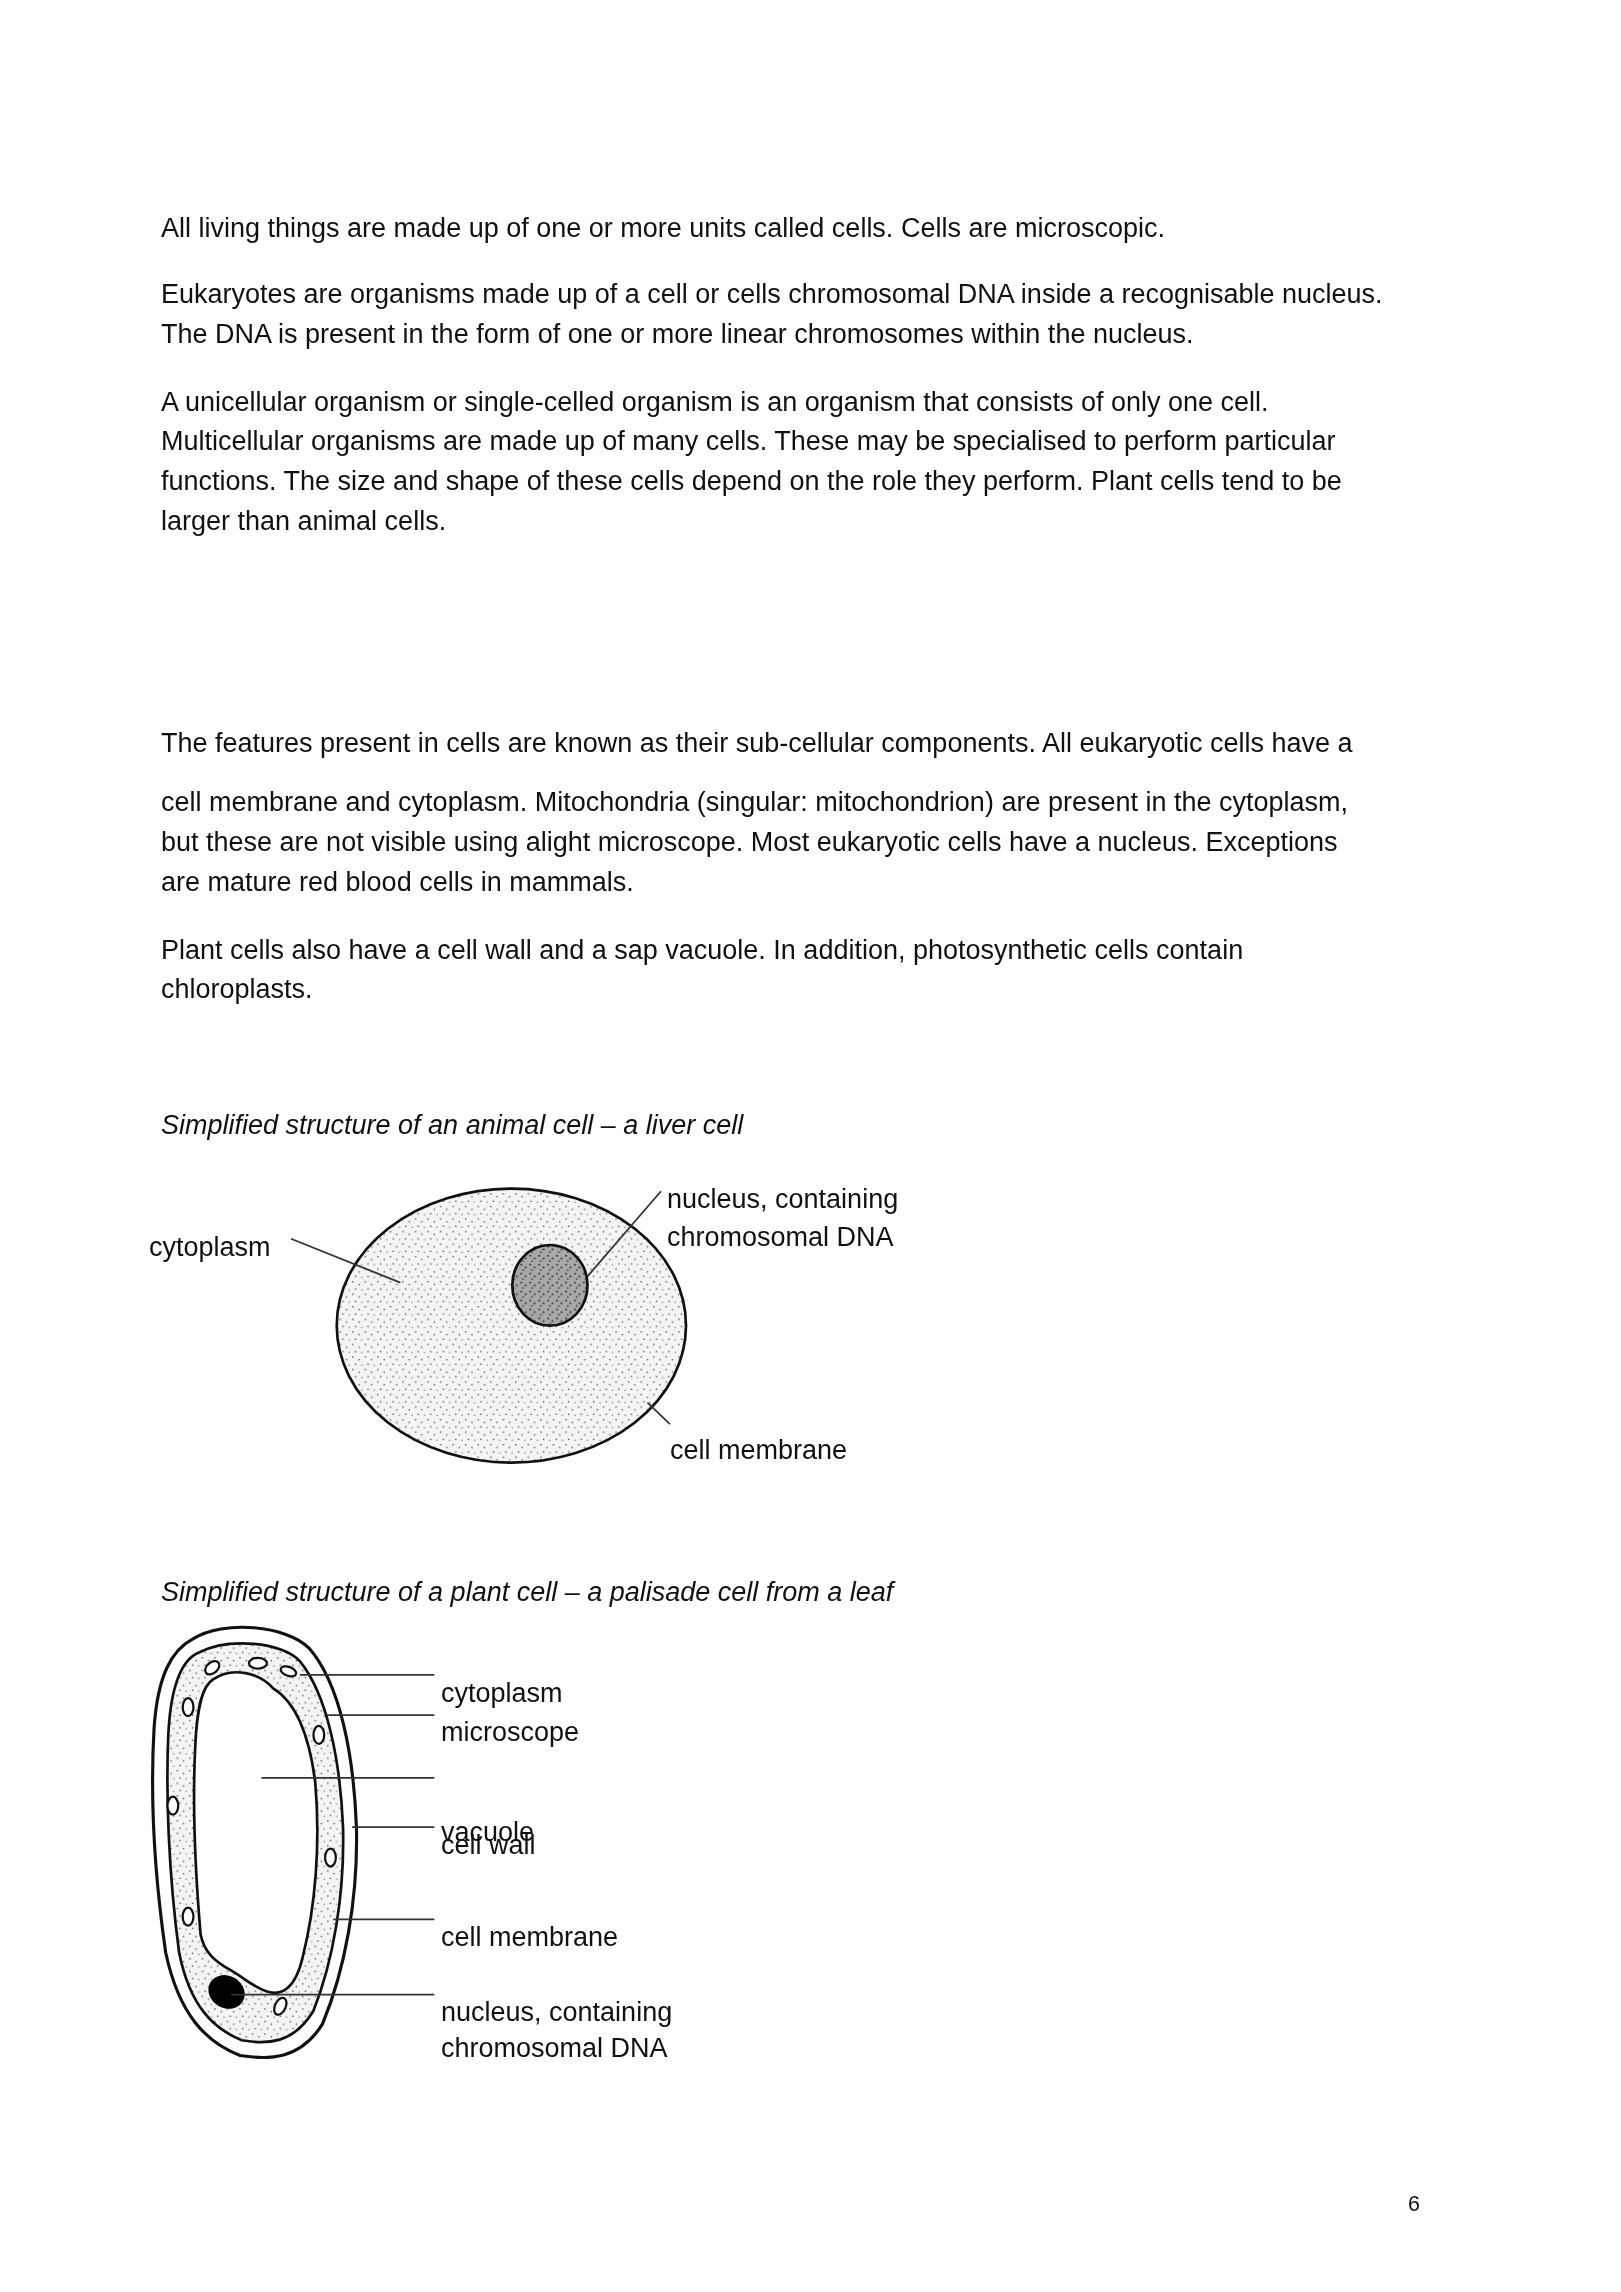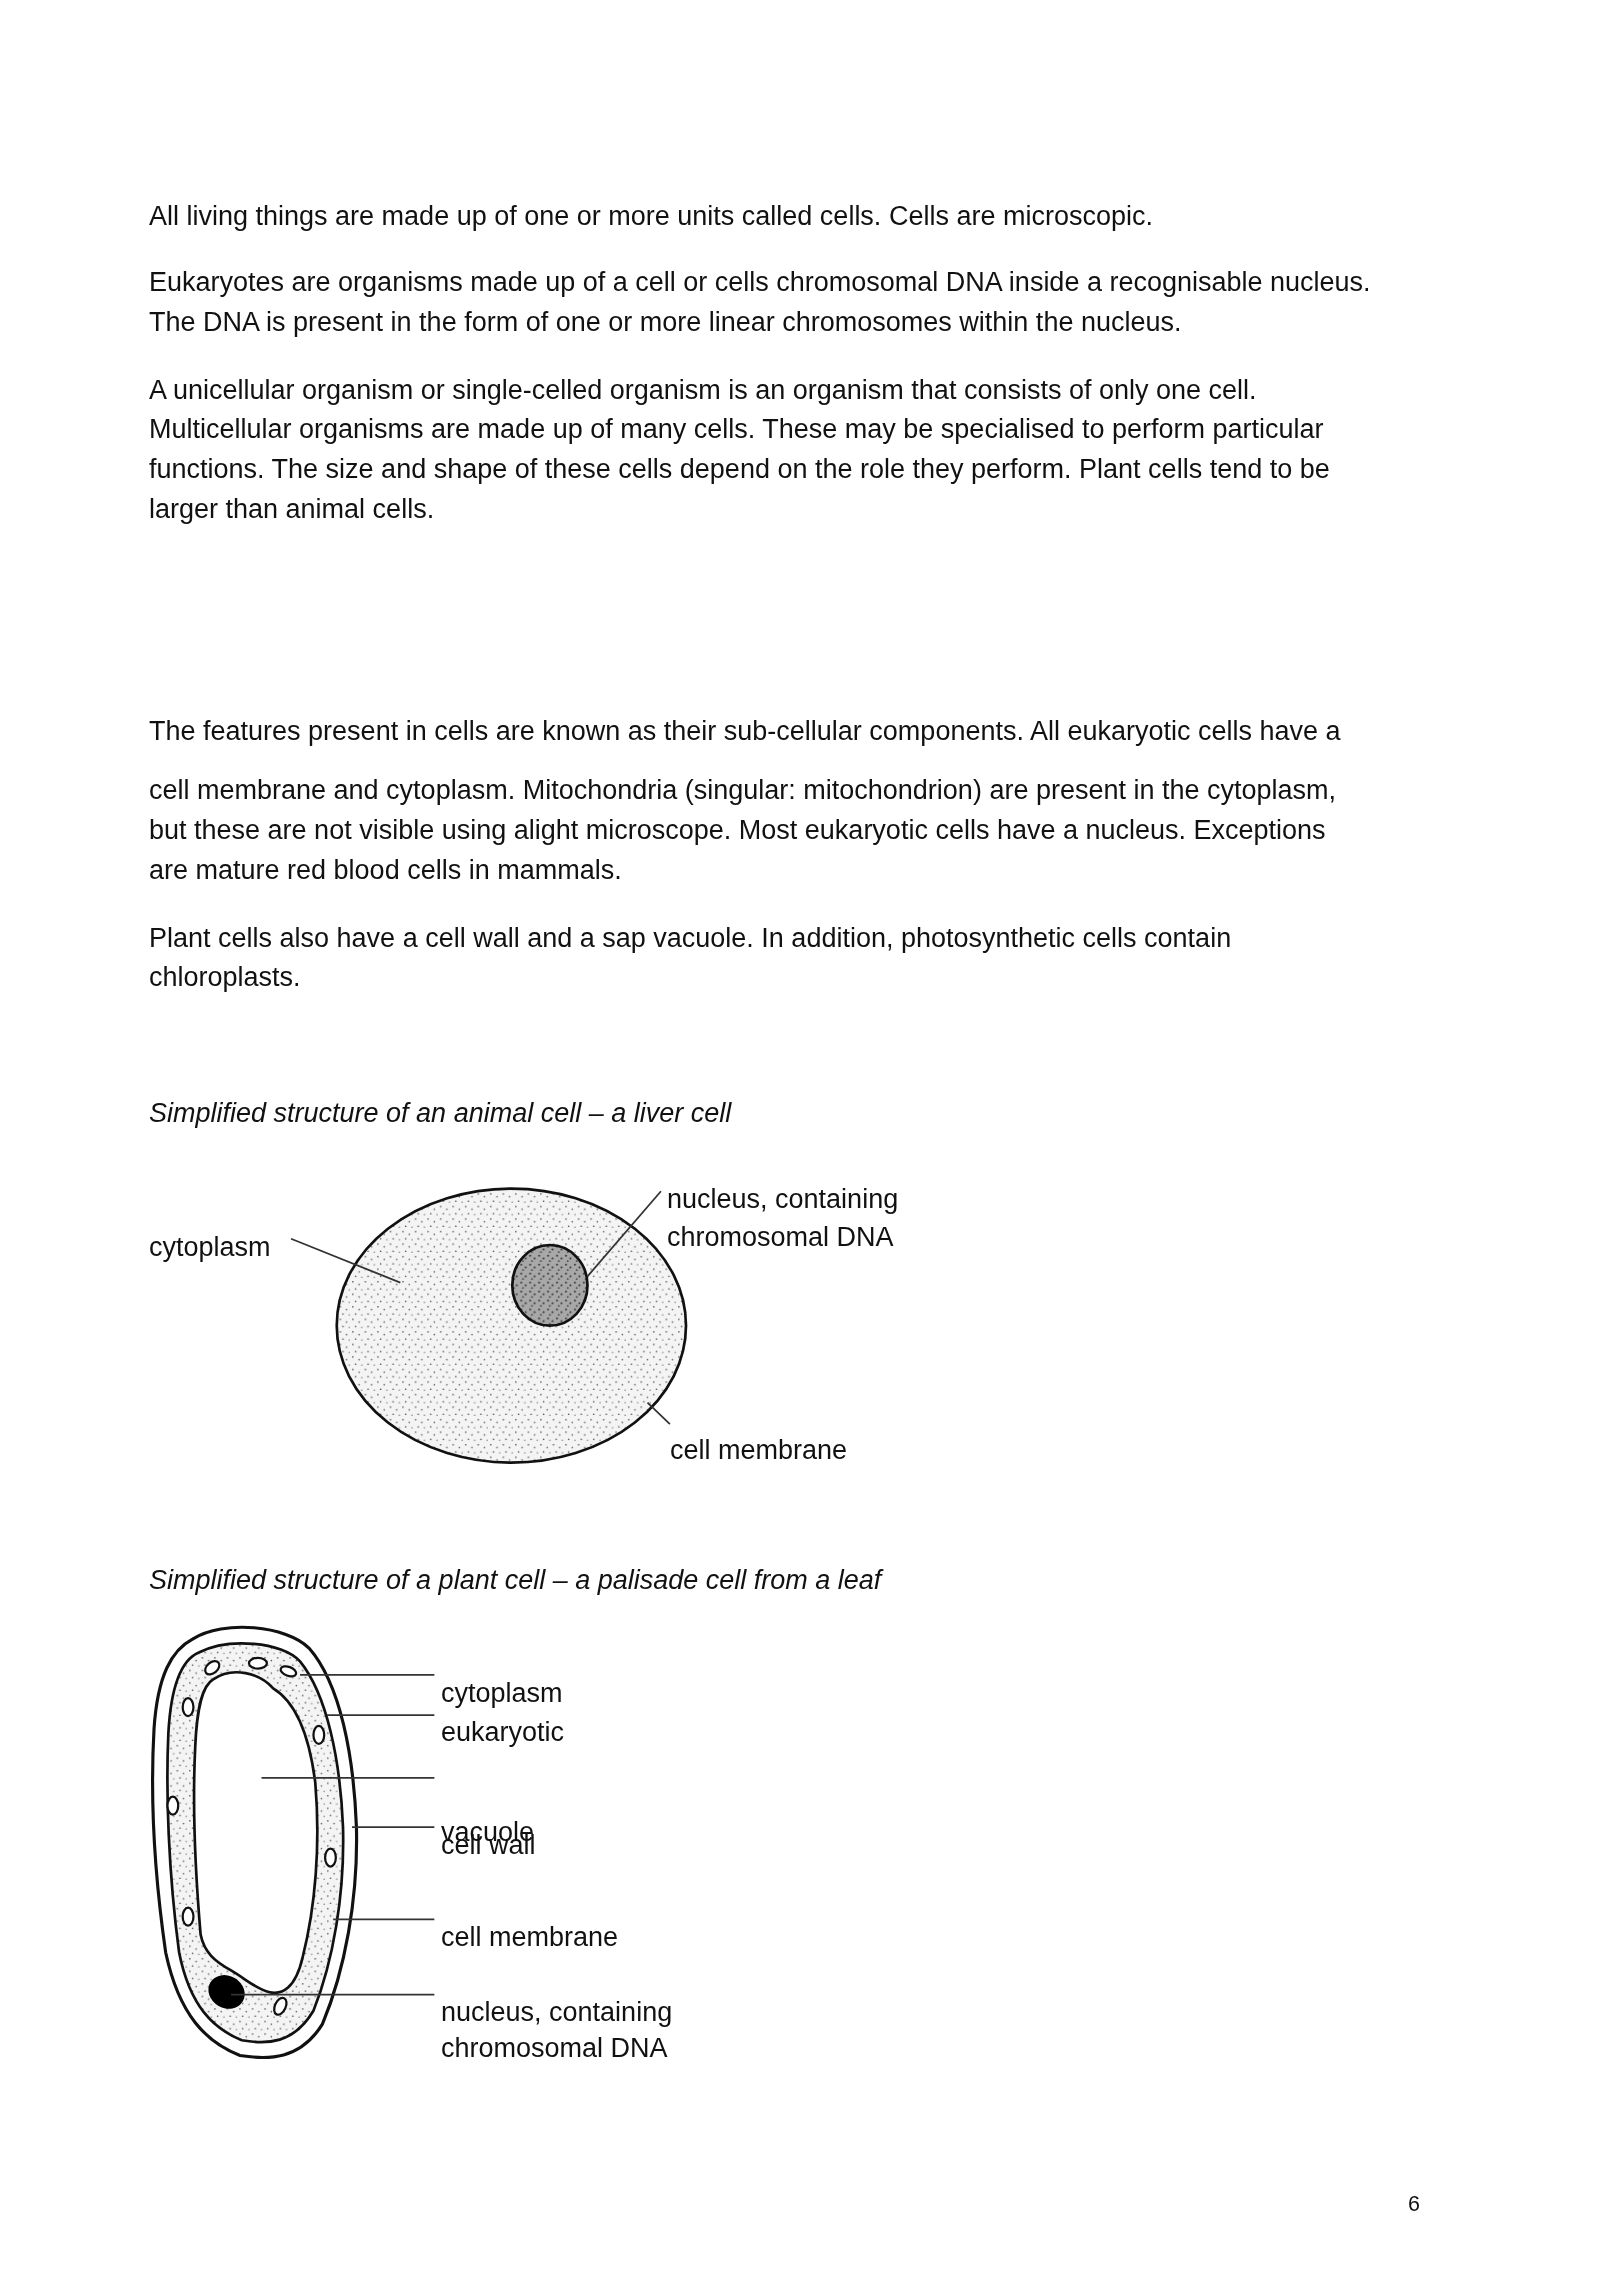--- a/index.html
+++ b/index.html
@@ -1,18 +1,18 @@
 <!DOCTYPE html>
 <html style="font-size:14.3px"><head>
 <meta charset="utf-8">
 <style>
   html, body { margin:0; padding:0; background:#ffffff; }
   body { width:1621px; height:2293px; position:relative; overflow:hidden;
          font-family:"Liberation Sans", sans-serif; color:#111; }
-  .t { position:absolute; left:149px; font-size:27px; line-height:39px; white-space:nowrap; margin:0; }
+  .t { position:absolute; left:149px; font-size:27px; line-height:39px; white-space:nowrap; margin:12px; }
   .bold { font-weight:bold; }
   .ital { font-style:italic; }
   .lbl { position:absolute; font-size:27px; line-height:36px; white-space:nowrap; color:#111;margin-top:20px; }
   svg { position:absolute; left:0; top:0; }
   .pagenum { position:absolute; left:1408px; top:2192px; font-size:21.5px; }
 </style>
 </head>
 <body>
 
 <p class="t" style="top:197px">All living things are made up of one or more units called cells. Cells are microscopic.</p>
@@ -94,21 +94,21 @@
 </svg>
 
 <div class="lbl" style="left:149px; top:1209px">cytoplasm</div>
 <div class="lbl" style="left:667px; top:1161px">nucleus, containing</div>
 <div class="lbl" style="left:667px; top:1199px">chromosomal DNA</div>
 <div class="lbl" style="left:670px; top:1412px">cell membrane</div>
 
 <p class="t ital" style="top:1561px">Simplified structure of a plant cell – a palisade cell from a leaf</p>
 
 <div class="lbl" style="left:441px; top:1655px">cytoplasm</div>
-<div class="lbl" style="left:441px; top:1694px">eukaryotic</div>
+<div class="lbl" style="left:441px; top:1694px">microscope</div>
 <div class="lbl" style="left:441px; top:1794px">vacuole</div>
 <div class="lbl" style="left:441px; top:1807px">cell wall</div>
 <div class="lbl" style="left:441px; top:1899px">cell membrane</div>
 <div class="lbl" style="left:441px; top:1974px">nucleus, containing</div>
 <div class="lbl" style="left:441px; top:2010px">chromosomal DNA</div>
 
 <div class="pagenum">6</div>
 
 
 </body></html>

